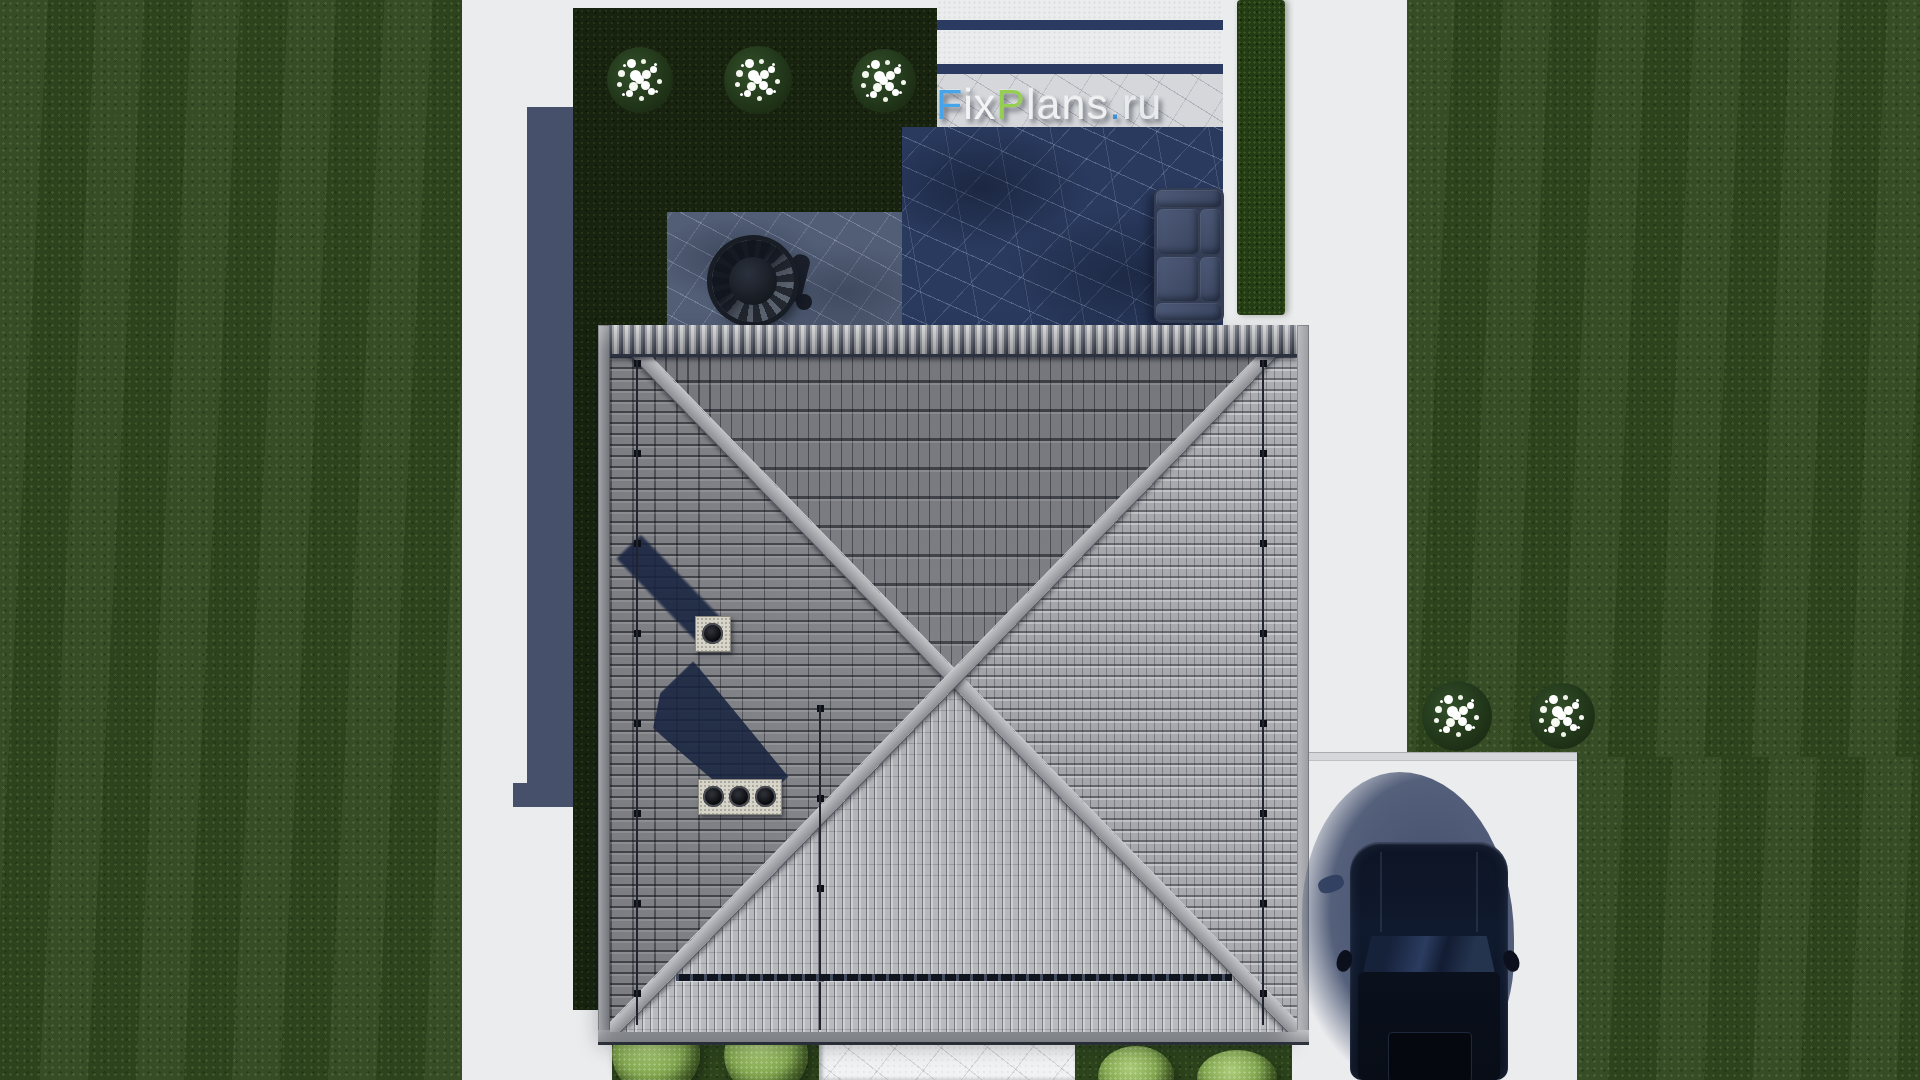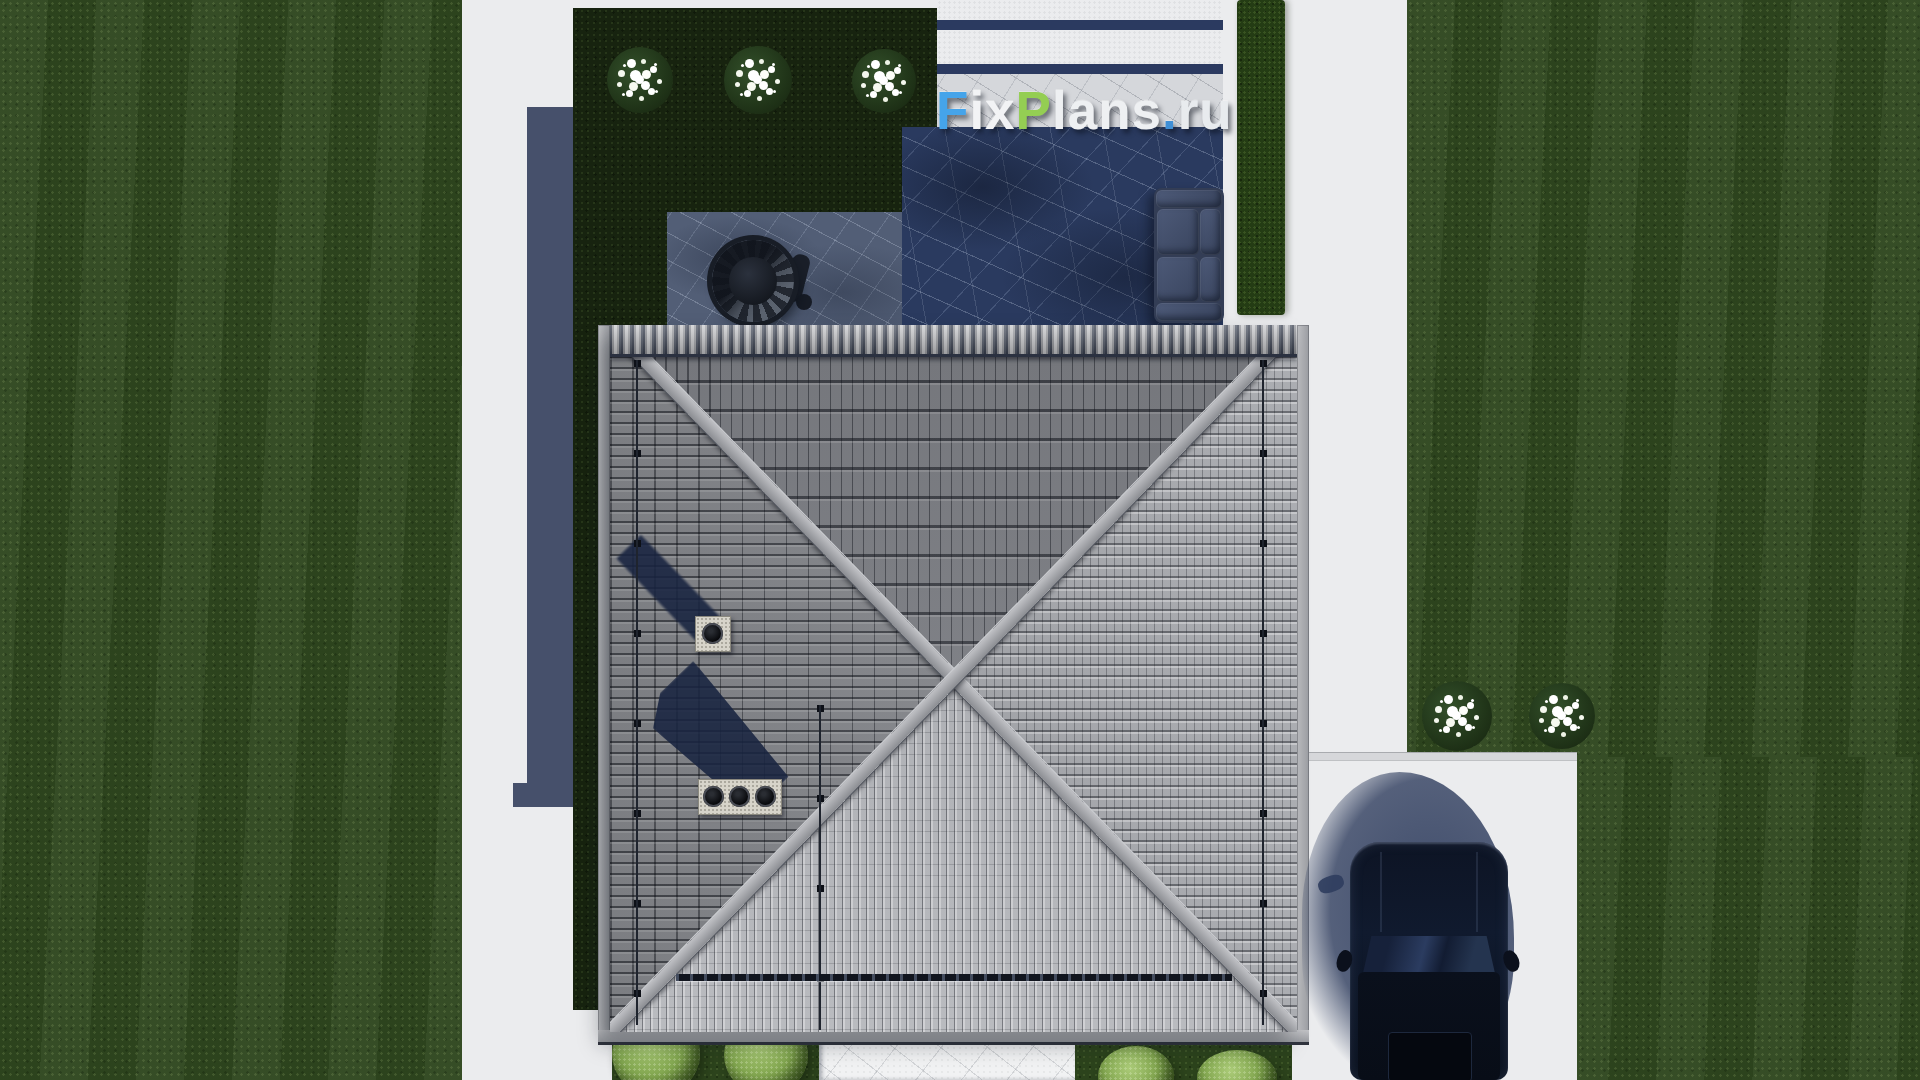--- a/index.html
+++ b/index.html
@@ -163,21 +163,21 @@
   .car-body{background:linear-gradient(180deg,#0d1424 0%,#101a2e 38%,#0a111e 100%);
     border-radius:30px 30px 12px 12px;
     box-shadow:inset 0 0 14px rgba(130,150,190,.18), inset 0 2px 2px rgba(190,205,235,.25);}
   .car-glass{position:absolute;background:linear-gradient(105deg,#16213a 20%, #2b3c60 45%, #121c32 60%, #24344f 80%);
     clip-path:polygon(7% 0,93% 0,100% 100%,0 100%);}
   .car-roof{position:absolute;background:linear-gradient(180deg,#0a101c,#080d17);border-radius:6px;}
   .car-sunroof{position:absolute;background:#05080f;border:1px solid #1d283d;border-radius:4px;}
   .mirror{position:absolute;width:15px;height:22px;background:#0b101c;border-radius:45% 55% 50% 50%;}
 
   
-  .watermark{left:936px;top:80px;z-index:40;font-size:53px;font-weight:bold;letter-spacing:1px;
+  .watermark{left:936px;top:80px;z-index:40;font-size:43px;font-weight:normal;letter-spacing:1px;
     text-shadow:3px 4px 5px rgba(10,15,25,.55), 0 -1px 0 rgba(255,255,255,.35);
     font-family:"Liberation Sans",sans-serif;white-space:nowrap;}
 </style>
 </head>
 <body>
 
 <div class="stage">
 
   <div class="abs grass" style="left:0;top:0;width:462px;height:1080px;"></div>
   <div class="abs grass" style="left:1407px;top:0;width:513px;height:760px;"></div>

